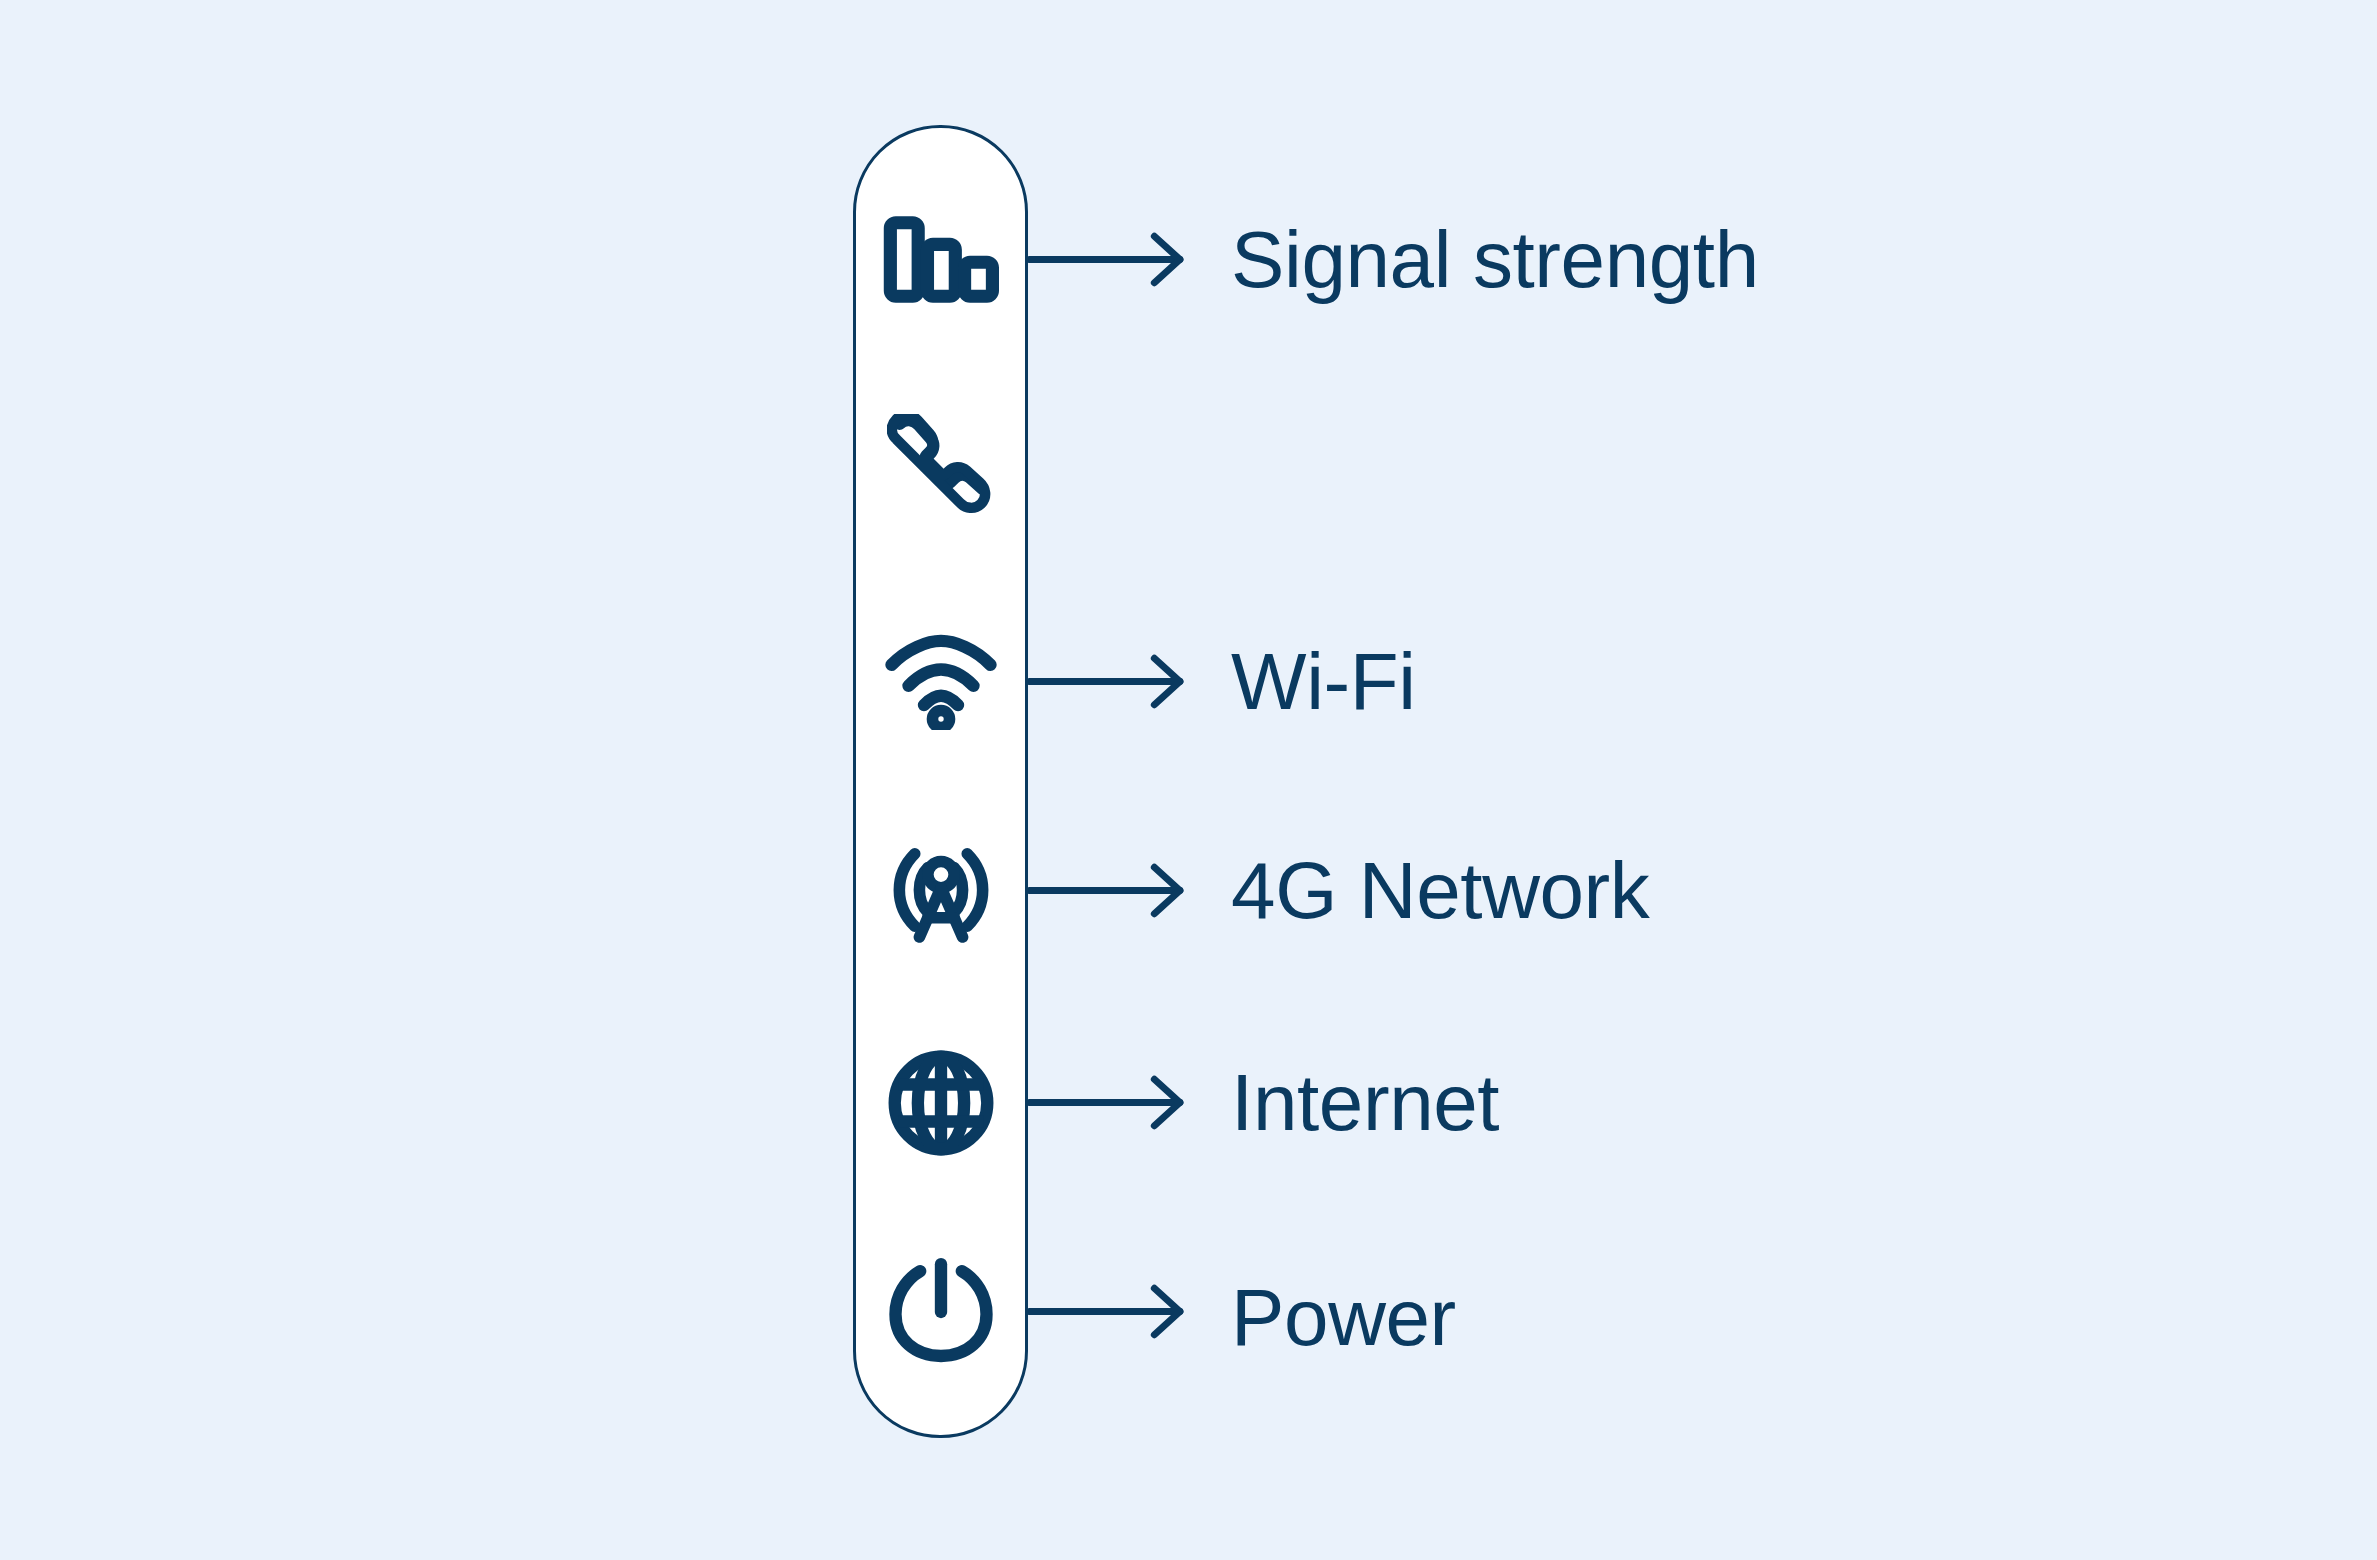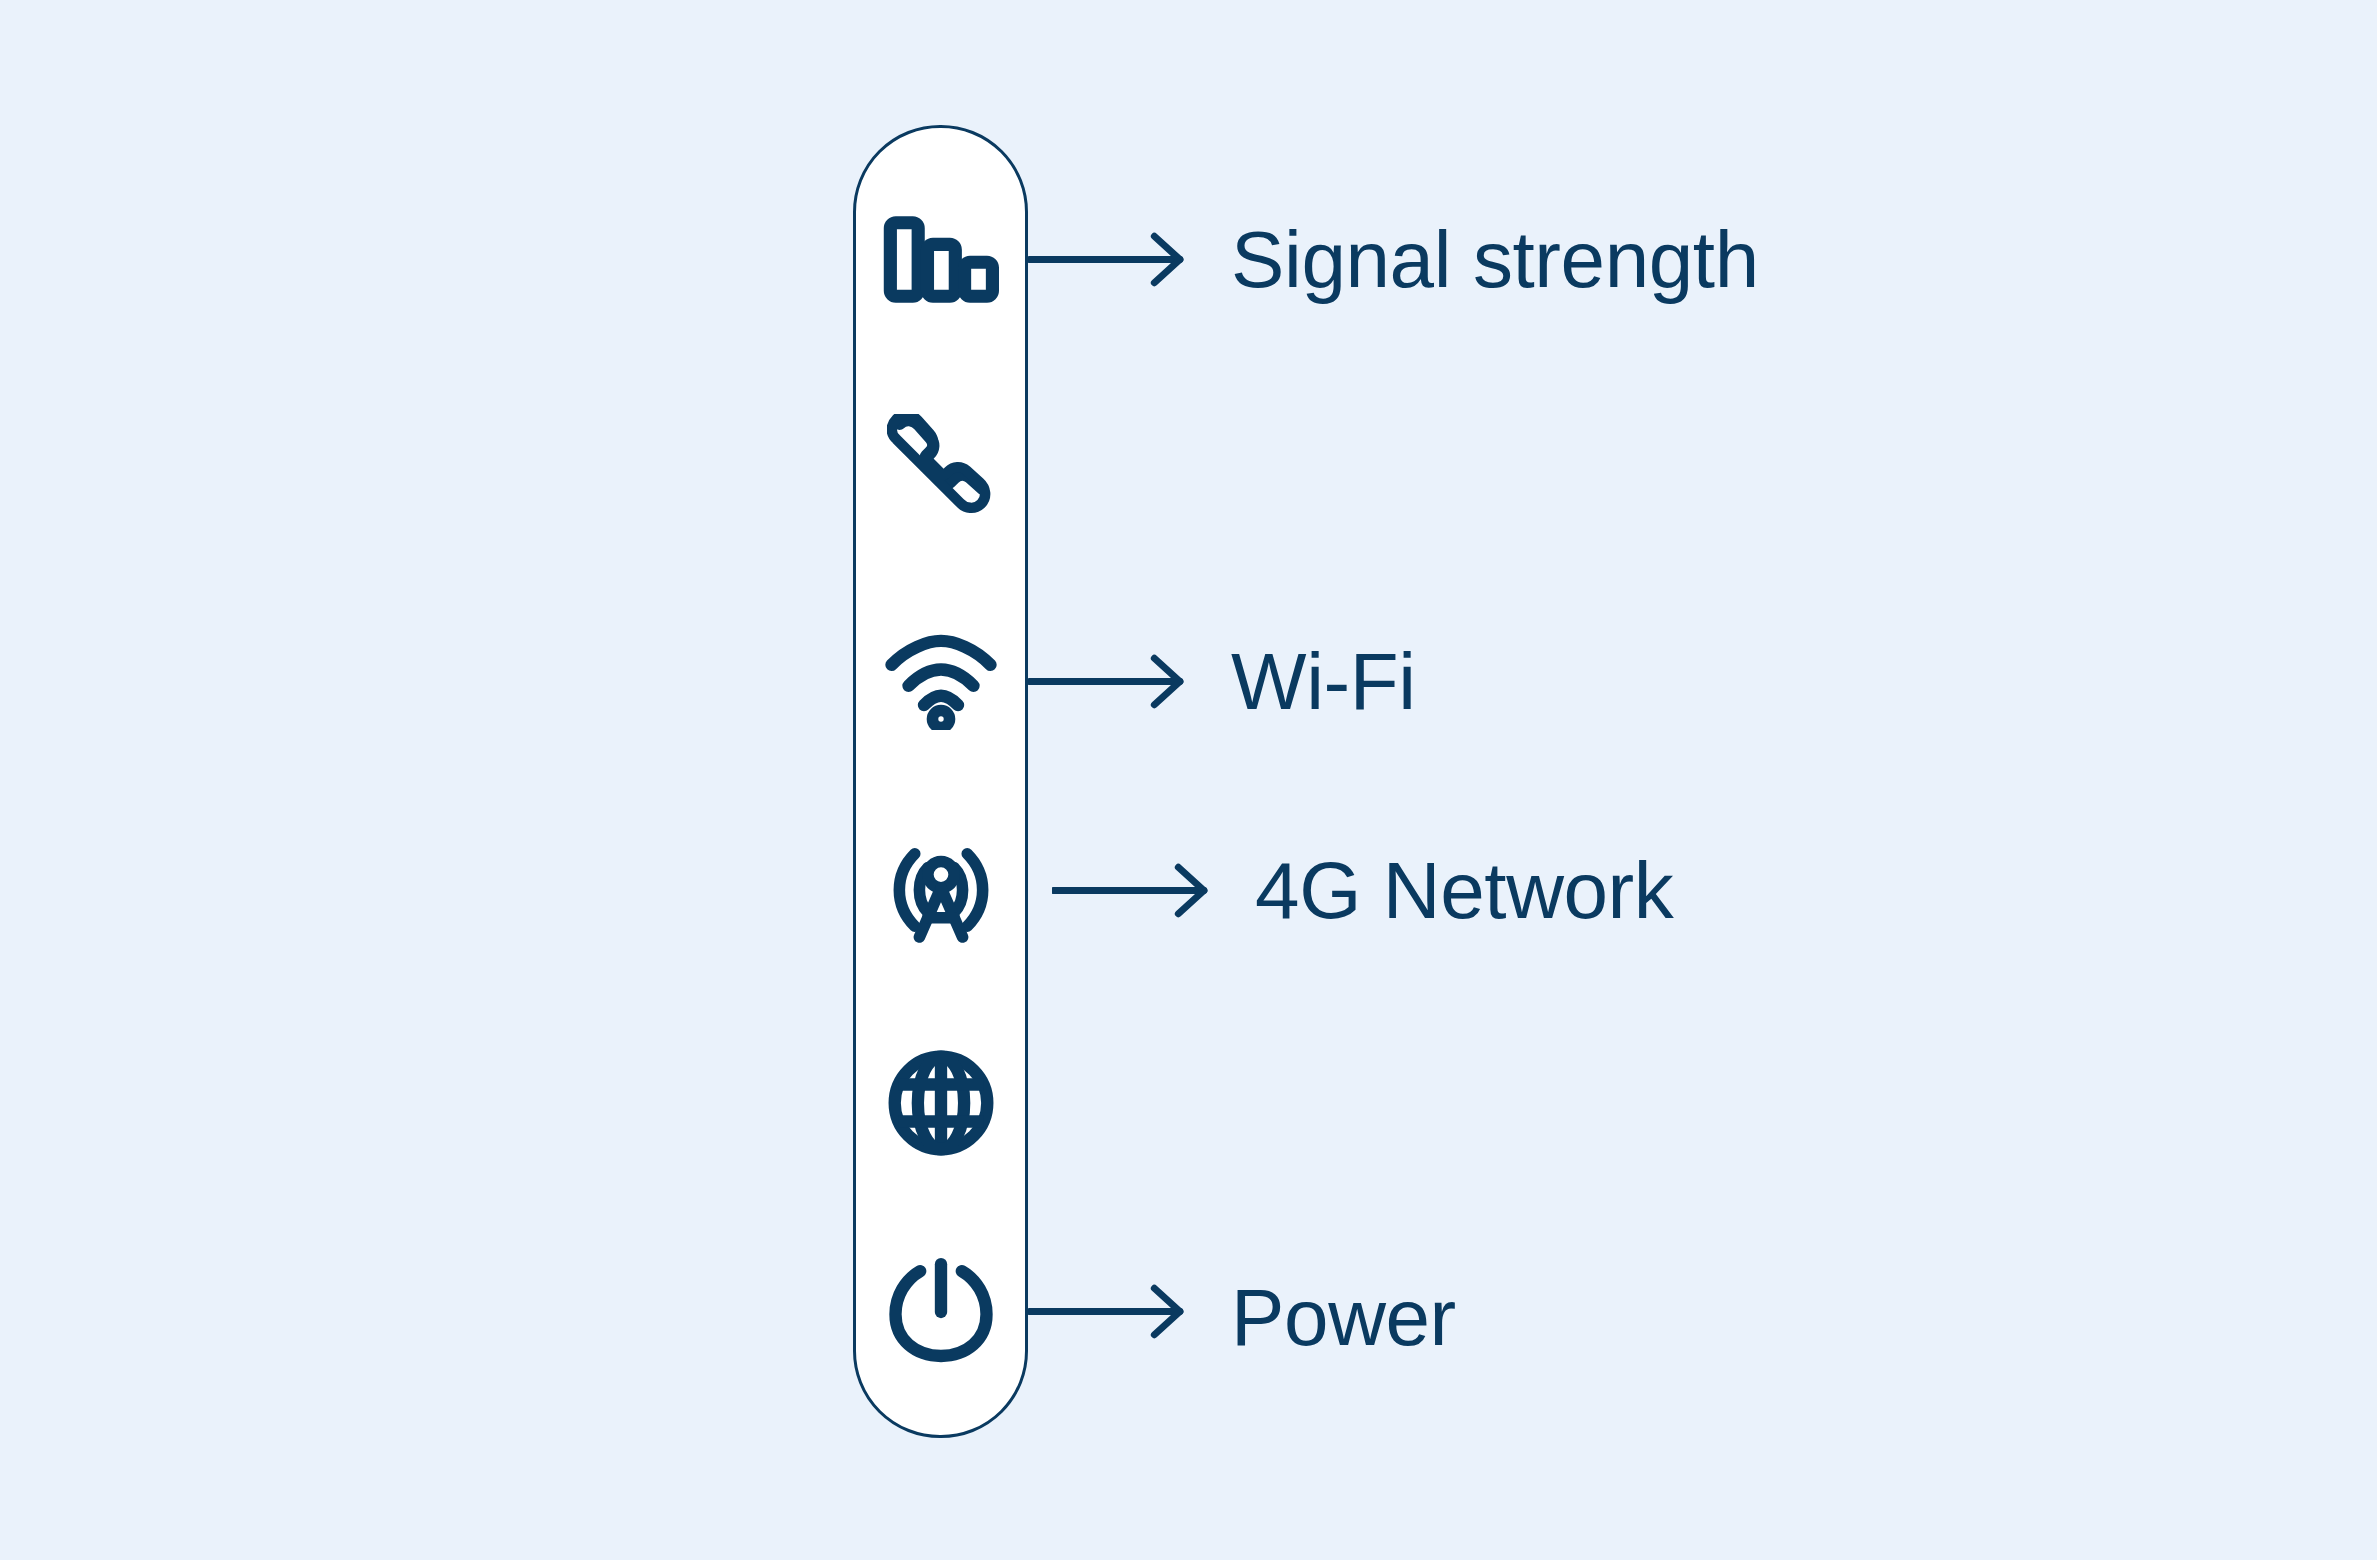--- a/index.html
+++ b/index.html
@@ -195,32 +195,43 @@
       <svg width="200" height="93" viewBox="0 0 258 120">
         <g fill="none" stroke="#0a3a60" stroke-width="9" stroke-linecap="round" stroke-linejoin="round">
           <line x1="2" y1="60" x2="196" y2="60"></line>
           <polyline points="163,30 196,60 163,90"></polyline>
         </g>
       </svg>
     </div>
     <div class="callout-label">Signal strength</div>
   </div>
 
-  <div class="callout" style="top:844px;margin-left:24px;">
+  <div class="callout" style="top:844px;">
     <div class="arrow-wrap">
       <svg width="200" height="93" viewBox="0 0 258 120">
         <g fill="none" stroke="#0a3a60" stroke-width="9" stroke-linecap="round" stroke-linejoin="round">
           <line x1="2" y1="60" x2="196" y2="60"></line>
           <polyline points="163,30 196,60 163,90"></polyline>
         </g>
       </svg>
     </div>
     <div class="callout-label">4G Network</div>
   </div>
 
+  <div class="callout" style="top:1056px;">
+    <div class="arrow-wrap">
+      <svg width="200" height="93" viewBox="0 0 258 120">
+        <g fill="none" stroke="#0a3a60" stroke-width="9" stroke-linecap="round" stroke-linejoin="round">
+          <line x1="2" y1="60" x2="196" y2="60"></line>
+          <polyline points="163,30 196,60 163,90"></polyline>
+        </g>
+      </svg>
+    </div>
+    <div class="callout-label">Internet</div>
+  </div>
 
   <div class="callout" style="top:1265px;align-items:flex-end;">
     <div class="arrow-wrap">
       <svg width="200" height="93" viewBox="0 0 258 120">
         <g fill="none" stroke="#0a3a60" stroke-width="9" stroke-linecap="round" stroke-linejoin="round">
           <line x1="2" y1="60" x2="196" y2="60"></line>
           <polyline points="163,30 196,60 163,90"></polyline>
         </g>
       </svg>
     </div>

